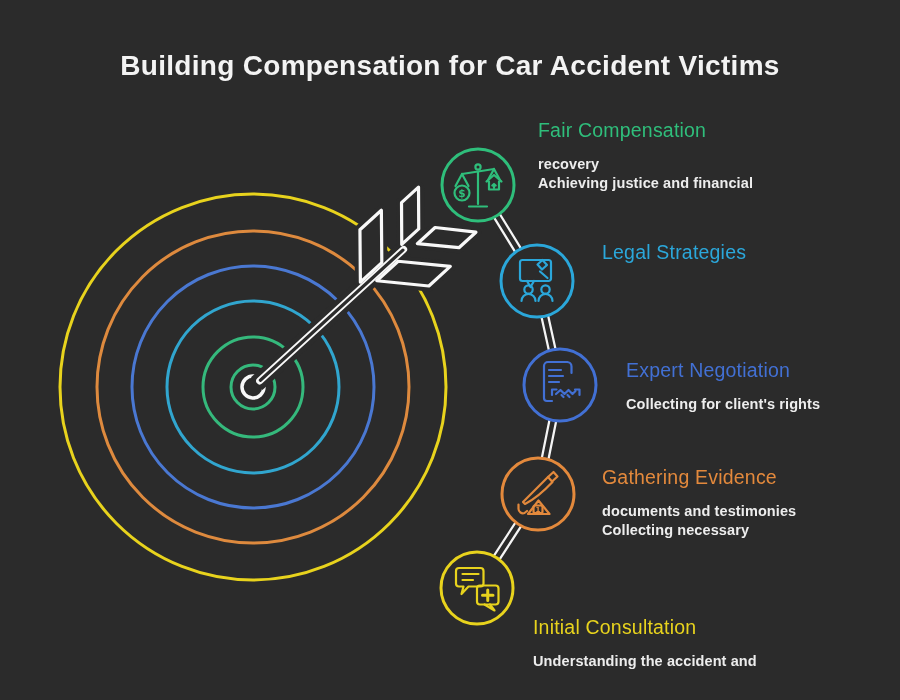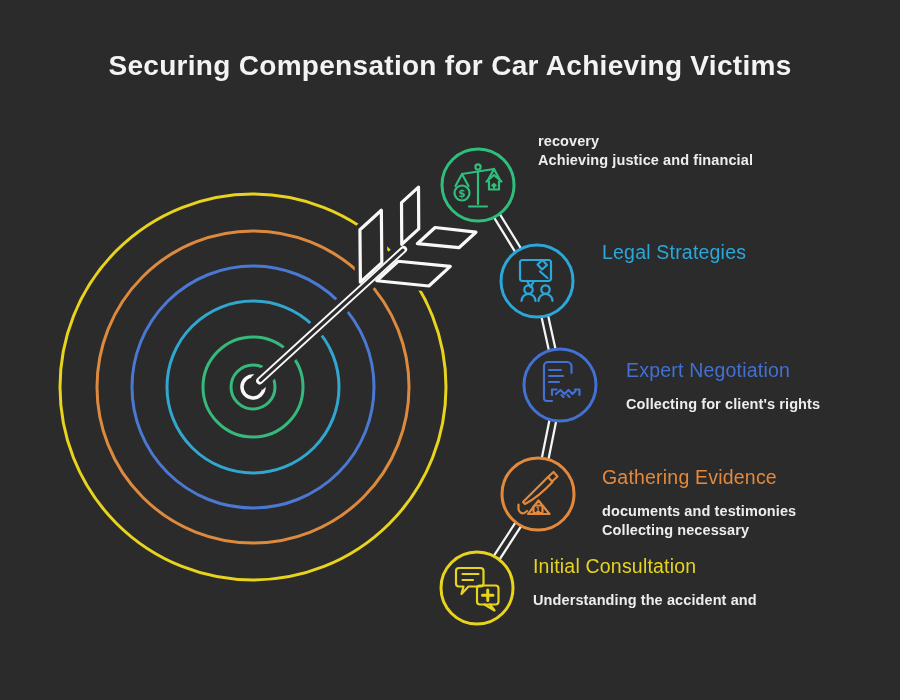--- a/index.html
+++ b/index.html
@@ -13,21 +13,21 @@
     font-size:28px; font-weight:700; letter-spacing:.3px; color:#f3f3f3;
   }
   .step { position:absolute; }
   .step-title { font-size:19.5px; font-weight:500; letter-spacing:.2px; }
   .step-desc  { margin-top:13px; font-size:14.5px; font-weight:700;
                 color:#ededed; line-height:19px; letter-spacing:.1px; }
   #step-1 { left:538px; top:119px; }
   #step-2 { left:602px; top:241px; }
   #step-3 { left:620px; top:359px;margin-left:6px; }
   #step-4 { left:602px; top:466px; }
-  #step-5 { left:533px; top:555px; }
+  #step-5 { left:533px; top:616px; }
   svg text { font-family:"DejaVu Sans","Liberation Sans",sans-serif; font-weight:bold; }
 </style>
 </head>
 <body>
 
 <div class="stage">
 
   <svg class="canvas" width="900" height="700" viewBox="0 0 900 700">
 
     <g fill="none" stroke-width="3">
@@ -146,23 +146,24 @@
       <g>
         <path d="M -18,-20 H 3.5 a 3,3 0 0 1 3,3 V -4.5 a 3,3 0 0 1 -3,3 H -8.5 L -15.5,6 l 2,-7.5 H -18 a 3,3 0 0 1 -3,-3 V -17 a 3,3 0 0 1 3,-3 Z"></path>
         <path d="M -14.5,-14 H 1.5 M -14.5,-8 H -4"></path>
         <rect x="0" y="-2.5" width="21.5" height="19" rx="3"></rect>
         <path d="M 13,16.5 L 17.5,22.5 L 7.5,16.5"></path>
         <path d="M 10.75,2 V 12.5 M 5.5,7.25 H 16" stroke-width="3"></path>
       </g>
     </g>
   </svg>
 
-  <div class="main-title">Securing Compensation for Car Achieving Victims</div>
+  <div class="main-title">Building Compensation for Car Accident Victims</div>
 
   <div class="step" id="step-1">
+    <div class="step-title" style="color: rgb(47, 190, 123);">Fair Compensation</div>
     <div class="step-desc">
       <div>recovery</div>
       <div>Achieving justice and financial</div>
     </div>
   </div>
 
   <div class="step" id="step-2">
     <div class="step-title" style="color: rgb(43, 167, 218);">Legal Strategies</div>
   </div>
 

